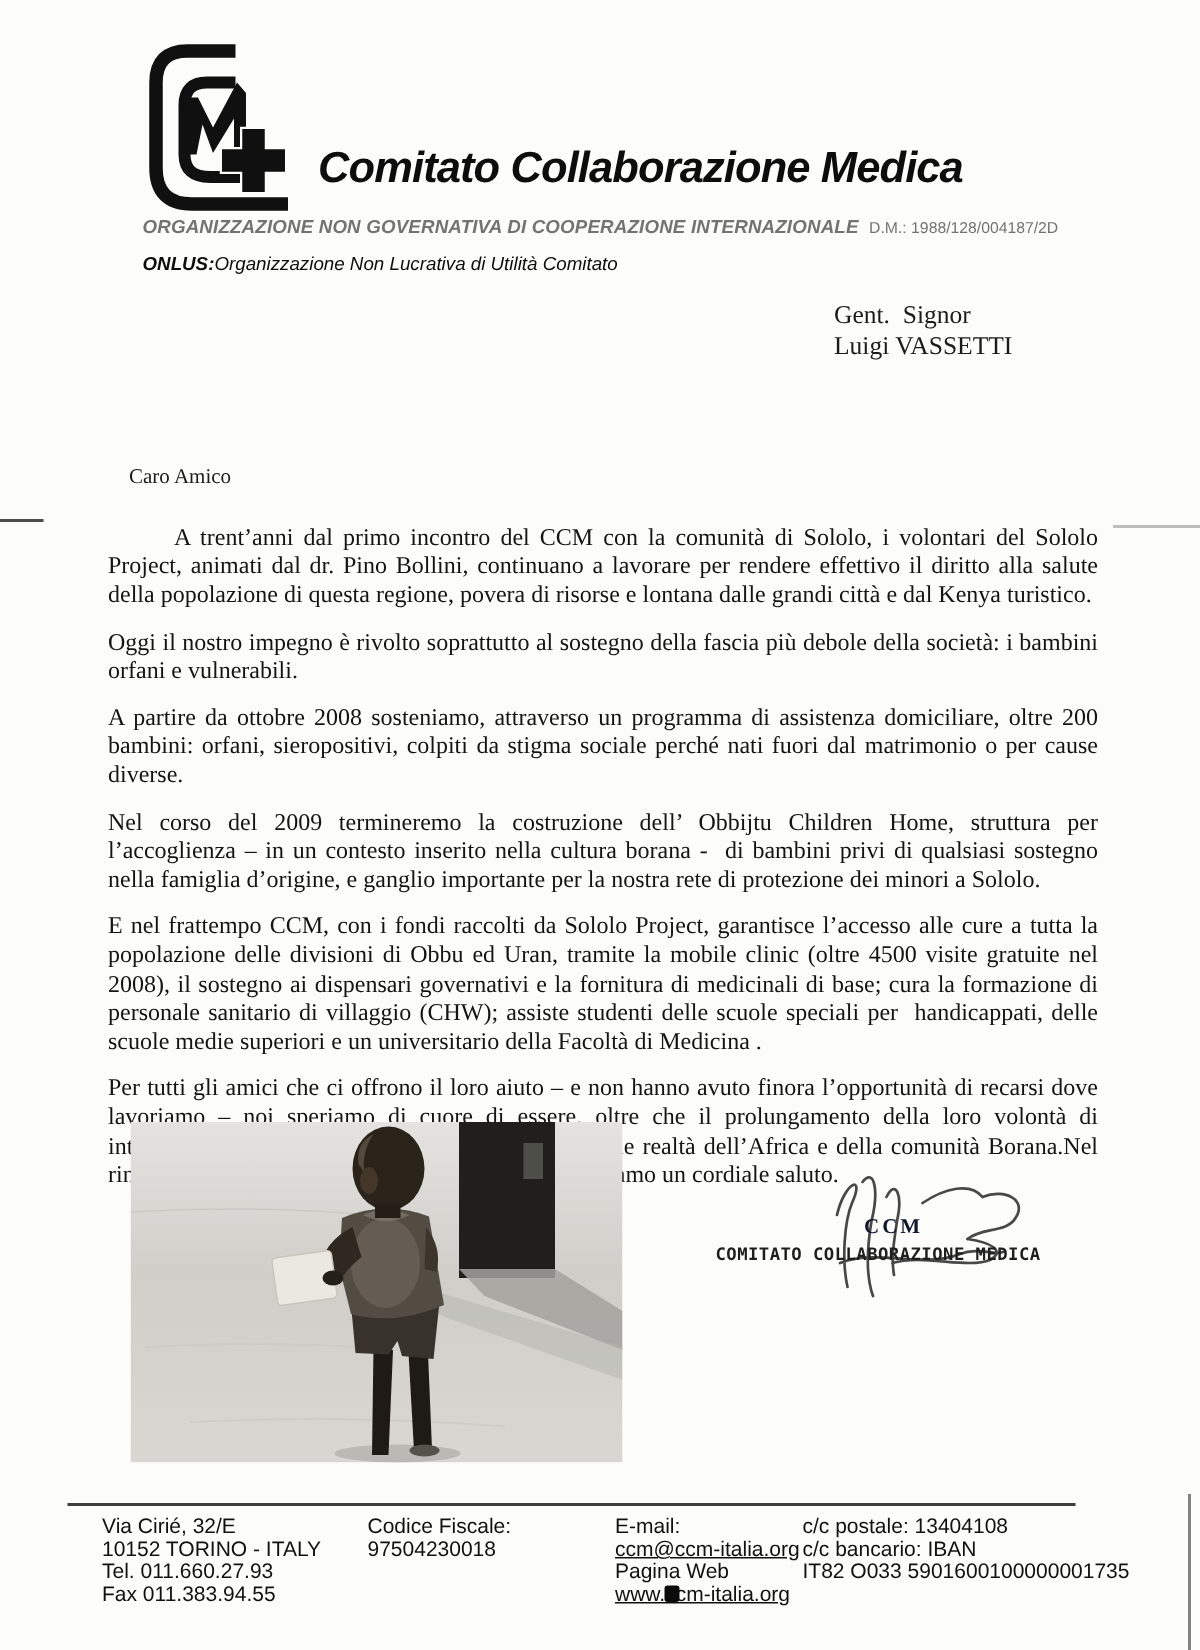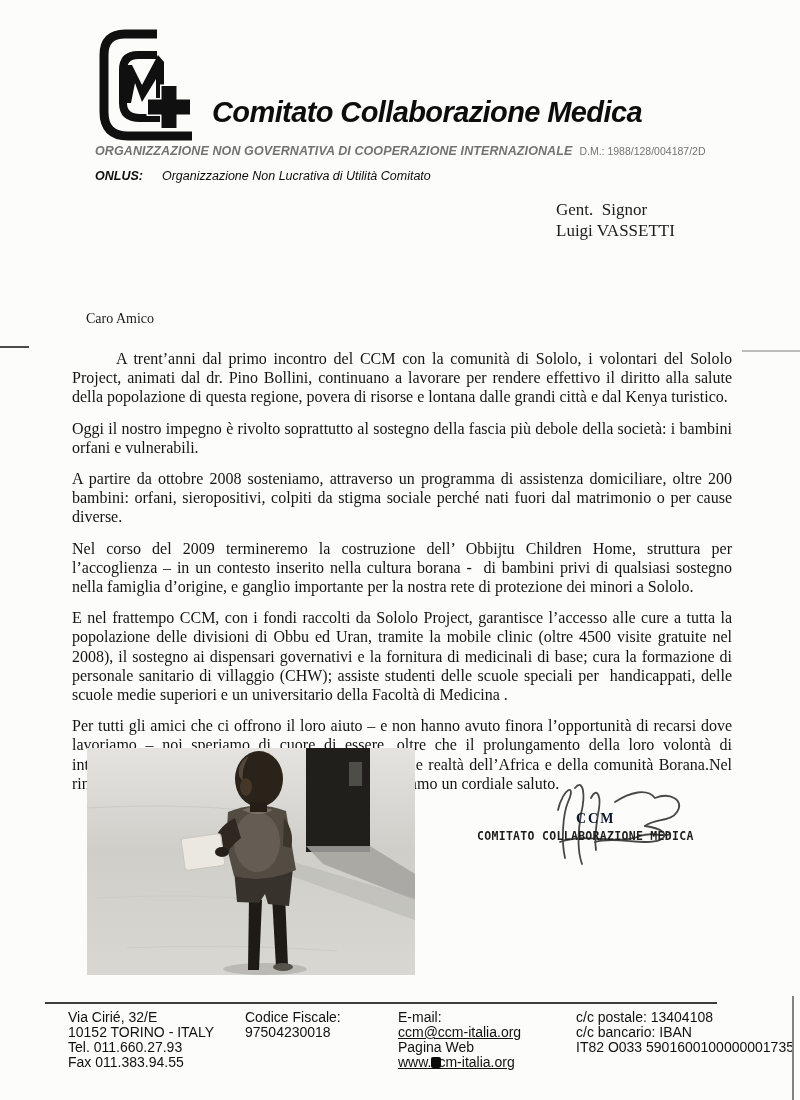--- a/index.html
+++ b/index.html
@@ -20,21 +20,21 @@
   .ngo-line {
     position:absolute; left:95px; top:144px; white-space:nowrap;
     font-family:"Liberation Sans", sans-serif; font-size:12.5px; color:#737373;
   }
   .ngo-line .bold-it { font-weight:bold; font-style:italic; letter-spacing:0.1px; }
   .ngo-line .decree { font-size:10.5px; margin-left:7px; font-style:normal; }
   .onlus-line {
     position:absolute; left:95px; top:169px; white-space:nowrap;
     font-family:"Liberation Sans", sans-serif; font-size:12.5px; font-style:italic; color:#0d0d0d;
   }
-  .onlus-line .lbl { font-weight:bold; margin-right:19px; }
+  .onlus-line .lbl { font-weight:bold; margin-right:0; }
 
   
   .recipient { position:absolute; left:556px; top:199px; font-size:17px; line-height:21px; }
   .dateline  { position:absolute; left:507px; top:269px; font-size:17px; }
   .greeting  { position:absolute; left:86px;  top:311px; font-size:14px; }
 
   
   .body-text {
     position:absolute; left:60px; top:337px; width:684px;
     font-size:16px; line-height:19.2px; text-align:justify; color:#141414;
@@ -60,22 +60,22 @@
   }
 
   
   .footer-rule { position:absolute; left:45px; top:1002px; width:672px; height:2px; background:#3e3e3c; }
   .f-col {
     position:absolute; top:1010px;
     font-family:"Liberation Sans", sans-serif; font-size:14px; line-height:15px; color:#111;
   }
   .f-col1 { left:68px; }
   .f-col2 { left:245px; }
-  .f-col3 { left:398px; }
-  .f-col4 { left:576px; }
+  .f-col3 { left:410px; }
+  .f-col4 { left:535px; }
   .f-bold { font-weight:normal; }
   .f-link { text-decoration:underline; }
   .url-wrap { position:relative; display:inline-block; }
   .ink-blot { position:absolute; left:33px; top:2px; width:10px; height:11px; background:#0b0b0b; border-radius:2px; }
 
   
   .artifact-dash-left  { position:absolute; left:0;   top:346px; width:29px; height:2px; background:#4c4c4a; }
   .artifact-line-right { position:absolute; left:742px; top:350px; width:58px; height:2px; background:#bdbdba; }
   .artifact-vline      { position:absolute; left:792px; top:996px; width:2px; height:104px; background:#83837f; }
 </style>

